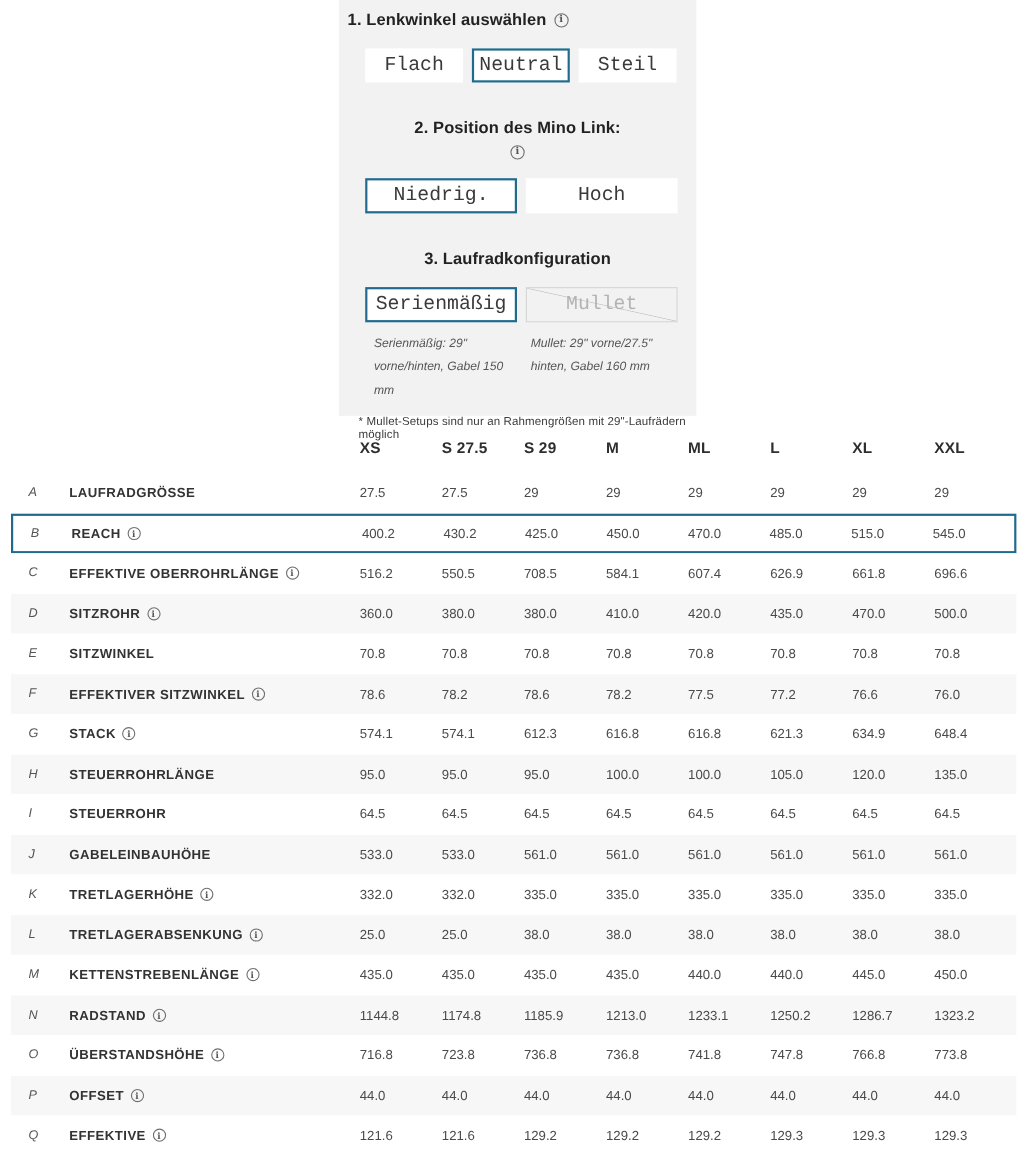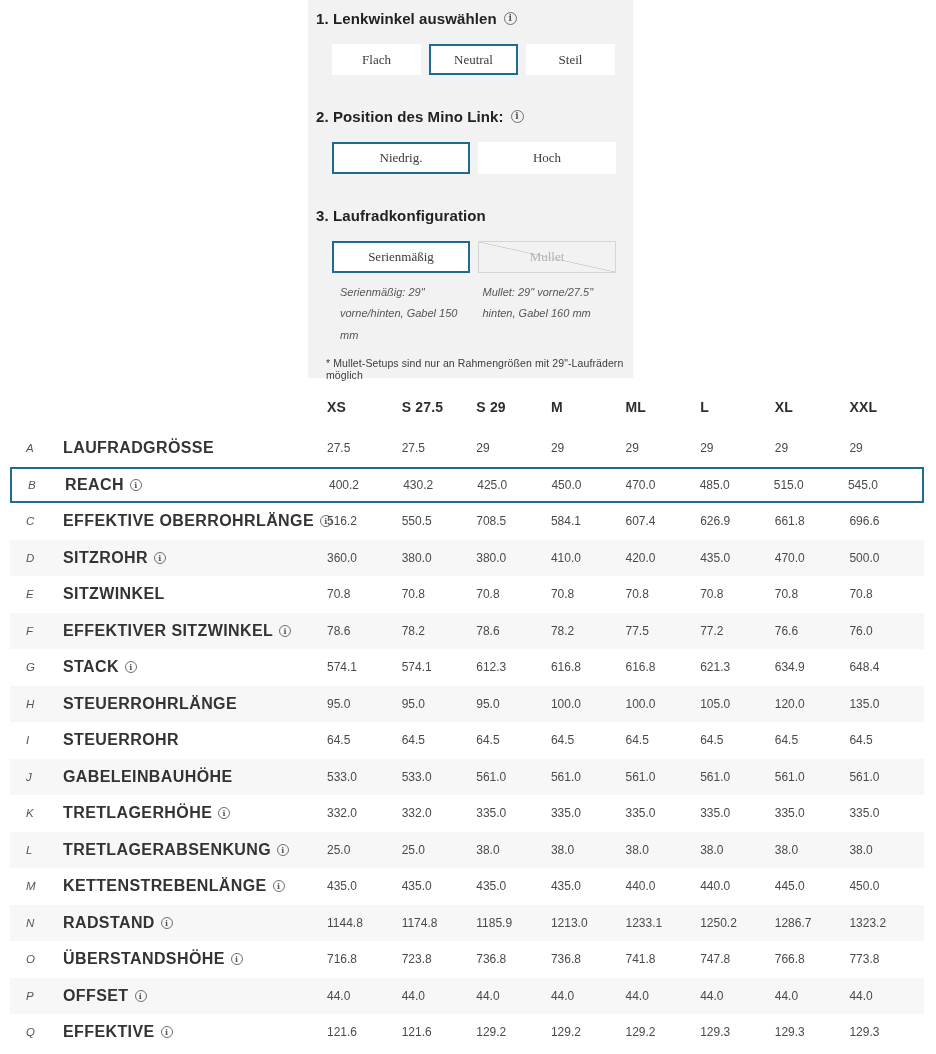--- a/index.html
+++ b/index.html
@@ -21,32 +21,32 @@
     position:absolute;left:308px;top:0;width:325px;height:378px;
     background:var(--panel);padding:10px 8px 0 8px;
   }
   .cfg-title{
     font-size:15px;font-weight:bold;color:#222;
     display:flex;align-items:center;gap:7px;letter-spacing:0.1px;
   }
   .btn-row{display:flex;gap:8px;margin:17px 0 0 16px;}
   .cfg-btn{
     height:31px;background:#fff;border:none;cursor:pointer;
-    font-family:Liberation Serif, serif;font-size:13px;color:#3a3a3a;
+    font-family:Liberation Mono, monospace;font-size:18px;color:#3a3a3a;
     display:flex;align-items:center;justify-content:center;
   }
   .btn-row.three .cfg-btn{width:89px;}
   .btn-row.two .cfg-btn{width:138px;height:32px;}
   .cfg-btn.selected{border:2px solid var(--accent);text-align:center;}
   .cfg-btn.disabled{
     background:transparent;border:1px solid #d5d5d5;color:#b3b3b3;cursor:default;
     background-image:linear-gradient(to top right,
       transparent calc(50% - 0.7px), #c9c9c9 50%, transparent calc(50% + 0.7px));
   }
-  .mt-sec{margin-top:33px;}
+  .mt-sec{margin-top:33px;flex-direction:column;}
   .desc-row{display:flex;margin:9px 0 0 24px;}
   .desc-col{width:146px;font-size:11px;font-style:italic;color:#555;line-height:1.95;padding-right:14px;}
   .desc-col .lead{font-weight:normal;}
   .footnote{margin:11px 0 0 10px;font-size:10.5px;color:#3c3c3c;letter-spacing:0.1px;}
 
   
   .info-icon{
     display:inline-flex;width:13px;height:13px;border:1px solid #6f6f6f;border-radius:50%;
     align-items:center;justify-content:center;flex:none;
     font-size:9px;line-height:1;font-style:normal;font-weight:bold;color:#555;
@@ -60,21 +60,21 @@
   .geo-header,.geo-row{
     display:grid;grid-template-columns:53px 264px repeat(8,1fr);align-items:center;
   }
   .geo-header{height:22px;margin-bottom:12px;}
   .hcell{font-size:14px;font-weight:bold;color:#2e2e2e;letter-spacing:0.2px;}
   .geo-row{height:36.5px;background:#fff;}
   .geo-row.stripe{background:var(--stripe);}
   .geo-row.selected{background:#fff;border:2px solid var(--accent);}
   .geo-letter{font-style:italic;color:#555;font-size:11.5px;padding-left:16px;}
   .geo-label{
-    font-size:16px;font-weight:bold;color:#333;letter-spacing:0.4px;
+    font-size:12px;font-weight:bold;color:#333;letter-spacing:0.4px;
     display:flex;align-items:center;white-space:nowrap;
   }
   .geo-val{font-size:12px;color:var(--mid);}
 </style>
 </head>
 <body>
 
 <div class="config-panel">
 
   <div class="cfg-title">

